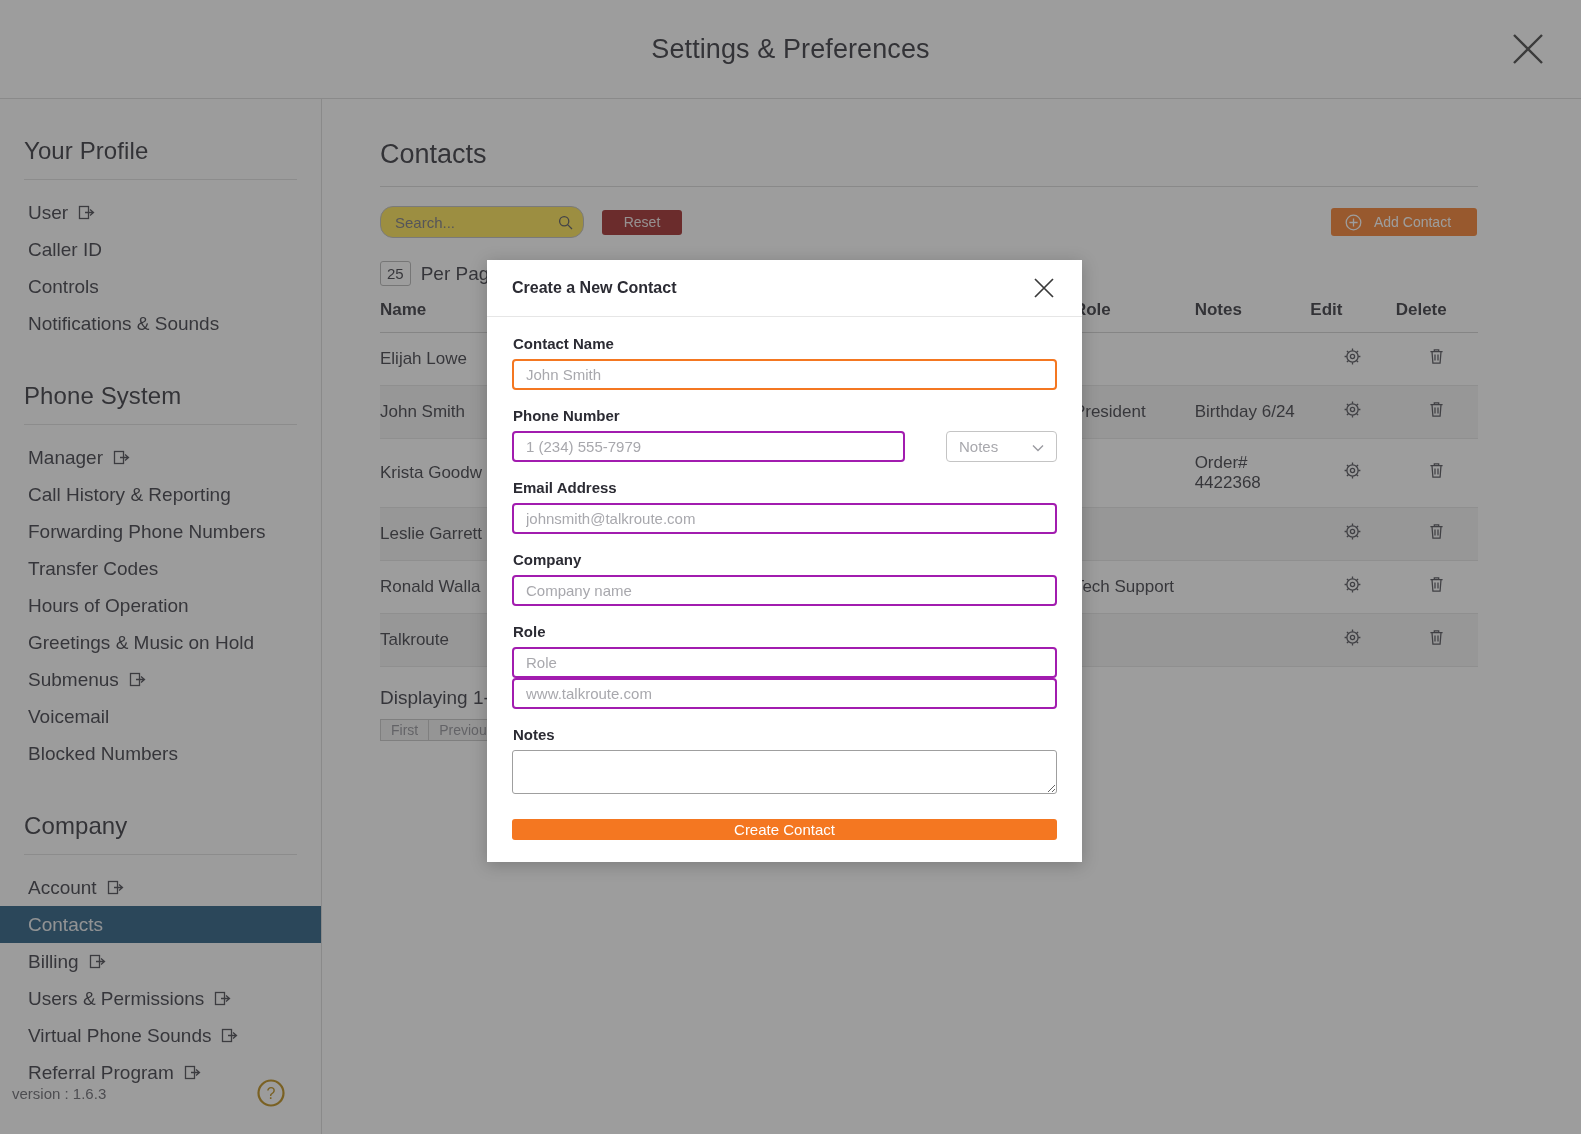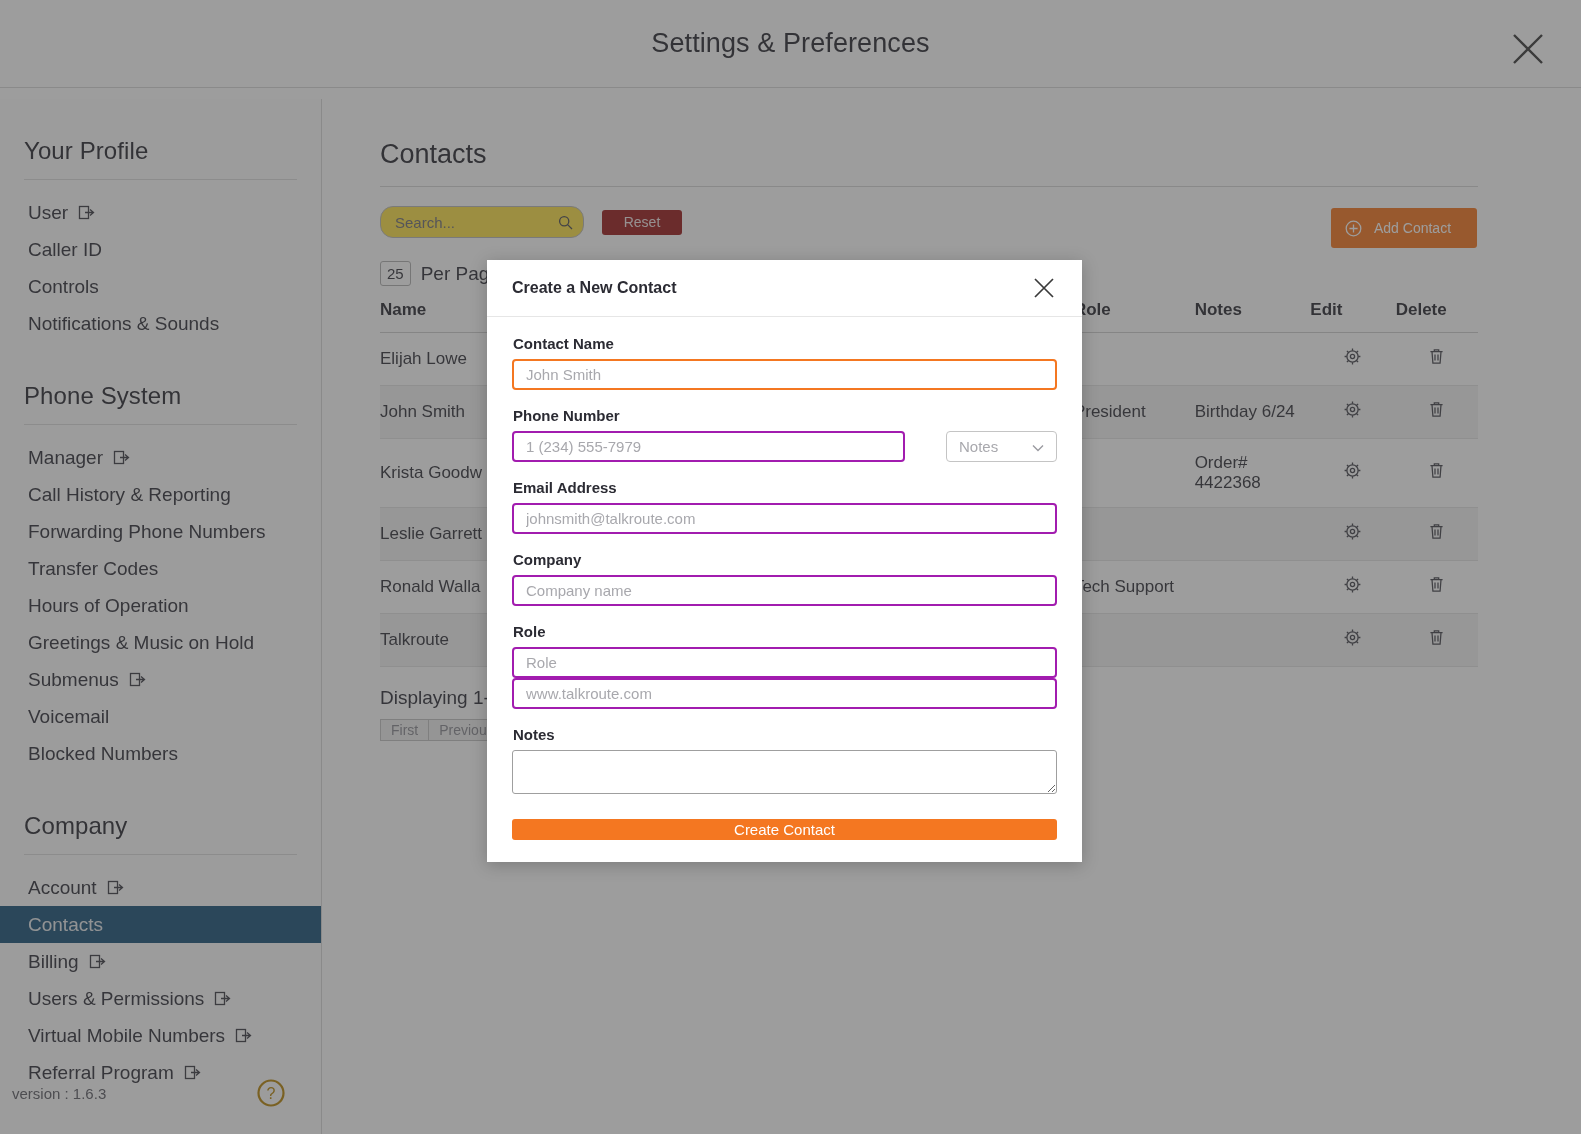--- a/index.html
+++ b/index.html
@@ -8,21 +8,21 @@
     font-family: "Liberation Sans", sans-serif;
     background: #ffffff;
     overflow: hidden;
   }
   #app { position: relative; width: 1581px; height: 1134px; background:#fff; }
 
   
   .app-layer { position:absolute; inset:0; }
 
   .titlebar {
-    position:absolute; left:0; top:0; width:1581px; height:88px;
+    position:absolute; left:0; top:0; width:1581px; height:99px;
     background:#ffffff; border-bottom:1px solid #d8d8d8;
     display:flex; align-items:center; justify-content:center;
   }
   .titlebar-title { font-size:27px; color:#2b2b33; letter-spacing:.1px; }
   .titlebar-close {
     position:absolute; right:30px; top:26px; width:46px; height:46px;
     display:flex; align-items:center; justify-content:center; cursor:pointer;
   }
   .titlebar-close svg { display:block; }
 
@@ -73,21 +73,21 @@
   }
   .search-box input::placeholder { color:#6f6f77; }
   .search-icon { width:15px; height:15px; flex:0 0 auto; }
   .search-icon svg { display:block; }
   .reset-btn {
     margin-left:18px; width:80px; height:25px; background:#9b1c1c; color:#f0e4e4;
     border:0; border-radius:3px; font-size:14px; cursor:pointer;
     font-family:"Liberation Sans", sans-serif;
   }
   .add-contact-btn {
-    position:absolute; right:0; top:-1px; width:146px; height:40px;
+    position:absolute; right:0; top:-1px; width:146px; height:28px;
     background:#f47721; color:#fff; border:0; border-radius:3px;
     display:flex; align-items:center; gap:12px; padding-left:14px;
     font-size:14px; cursor:pointer; font-family:"Liberation Sans", sans-serif;margin-left:44px;
   }
   .plus-icon { width:17px; height:17px; flex:0 0 auto; }
   .plus-icon svg { display:block; }
 
   .perpage-row { display:flex; align-items:center; gap:10px; margin-top:26px; }
   .perpage-box {
     min-width:26px; height:25px; border:1px solid #b0b0b0; border-radius:3px;
@@ -291,21 +291,21 @@
         <div class="side-item">
           <span class="lbl">Users &amp; Permissions</span>
           <span class="ext-icon">
               <svg width="17" height="17" viewBox="0 0 17 17">
                 <rect x="1.5" y="2.5" width="9" height="12" fill="none" stroke="#3c3c44" stroke-width="1.3"></rect>
                 <path d="M7 8.5 H15 M12 5.5 L15.5 8.5 L12 11.5" fill="none" stroke="#3c3c44" stroke-width="1.3"></path>
               </svg>
             </span>
         </div>
         <div class="side-item">
-          <span class="lbl">Virtual Mobile Numbers</span>
+          <span class="lbl">Virtual Phone Sounds</span>
           <span class="ext-icon">
               <svg width="17" height="17" viewBox="0 0 17 17">
                 <rect x="1.5" y="2.5" width="9" height="12" fill="none" stroke="#3c3c44" stroke-width="1.3"></rect>
                 <path d="M7 8.5 H15 M12 5.5 L15.5 8.5 L12 11.5" fill="none" stroke="#3c3c44" stroke-width="1.3"></path>
               </svg>
             </span>
         </div>
         <div class="side-item">
           <span class="lbl">Referral Program</span>
           <span class="ext-icon">

